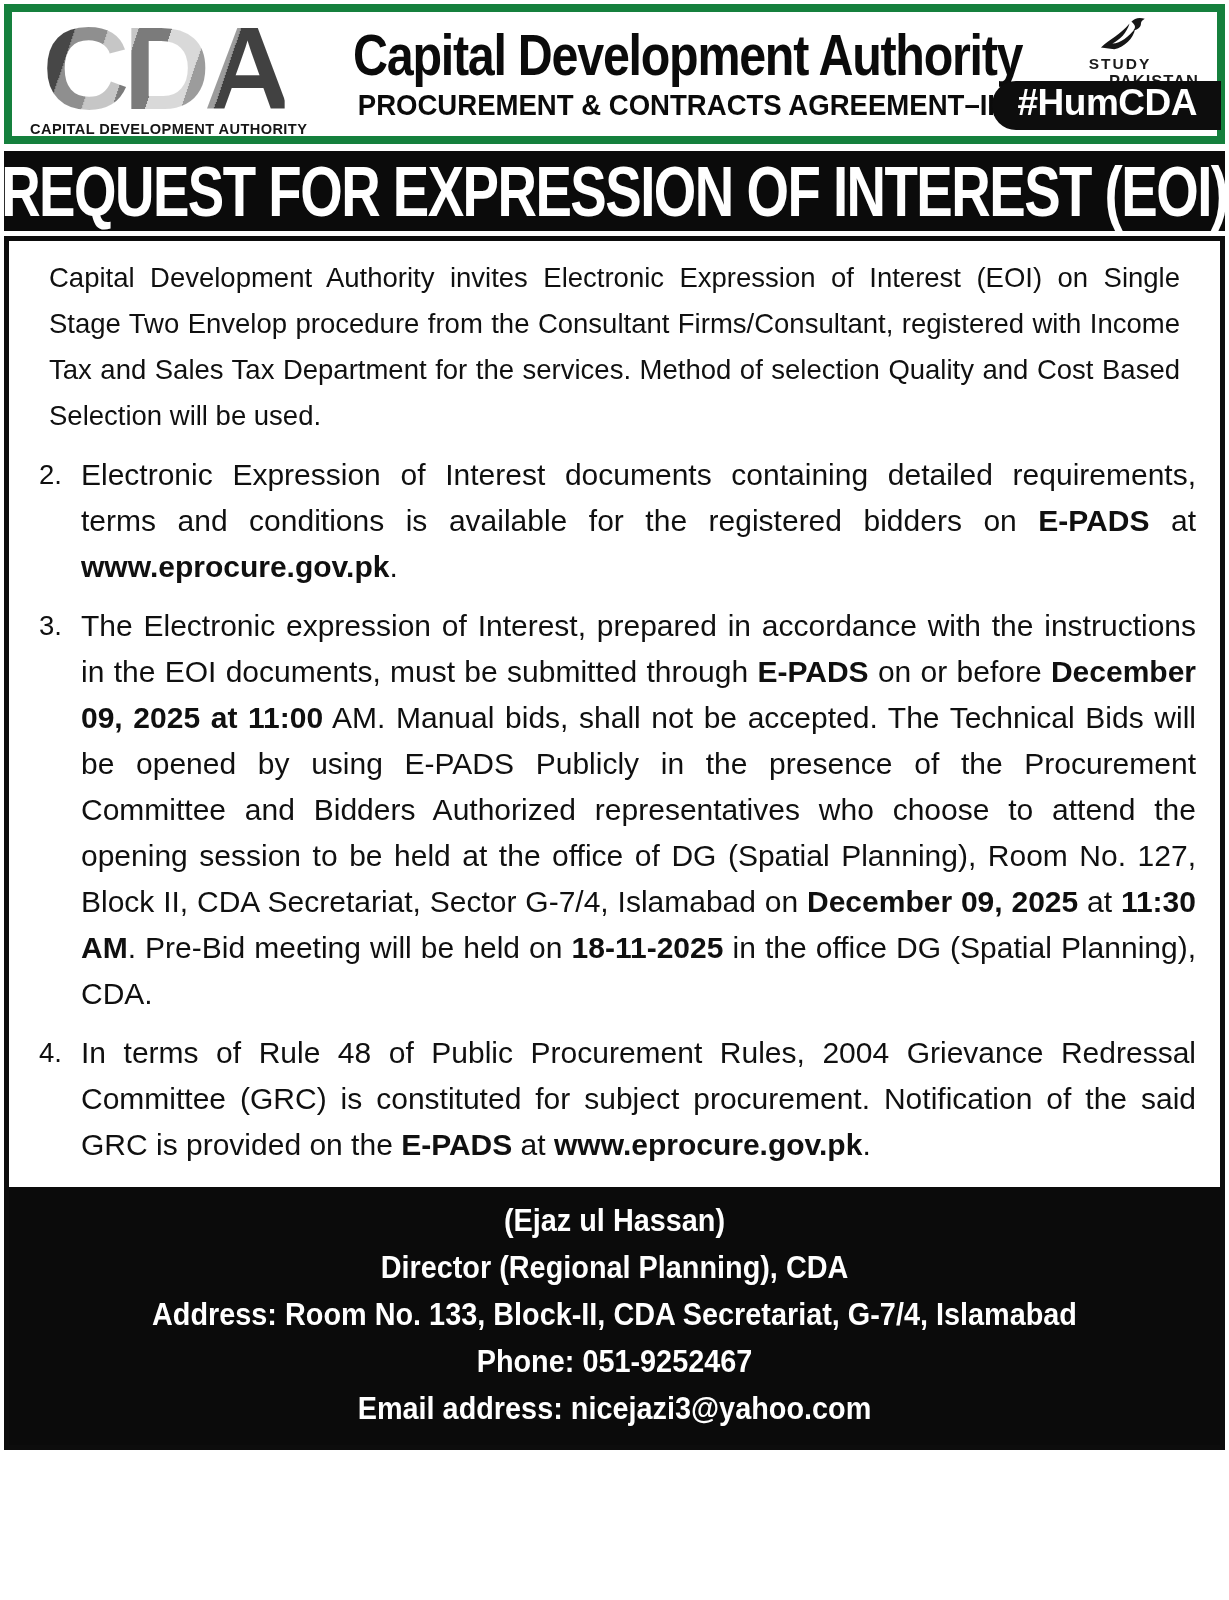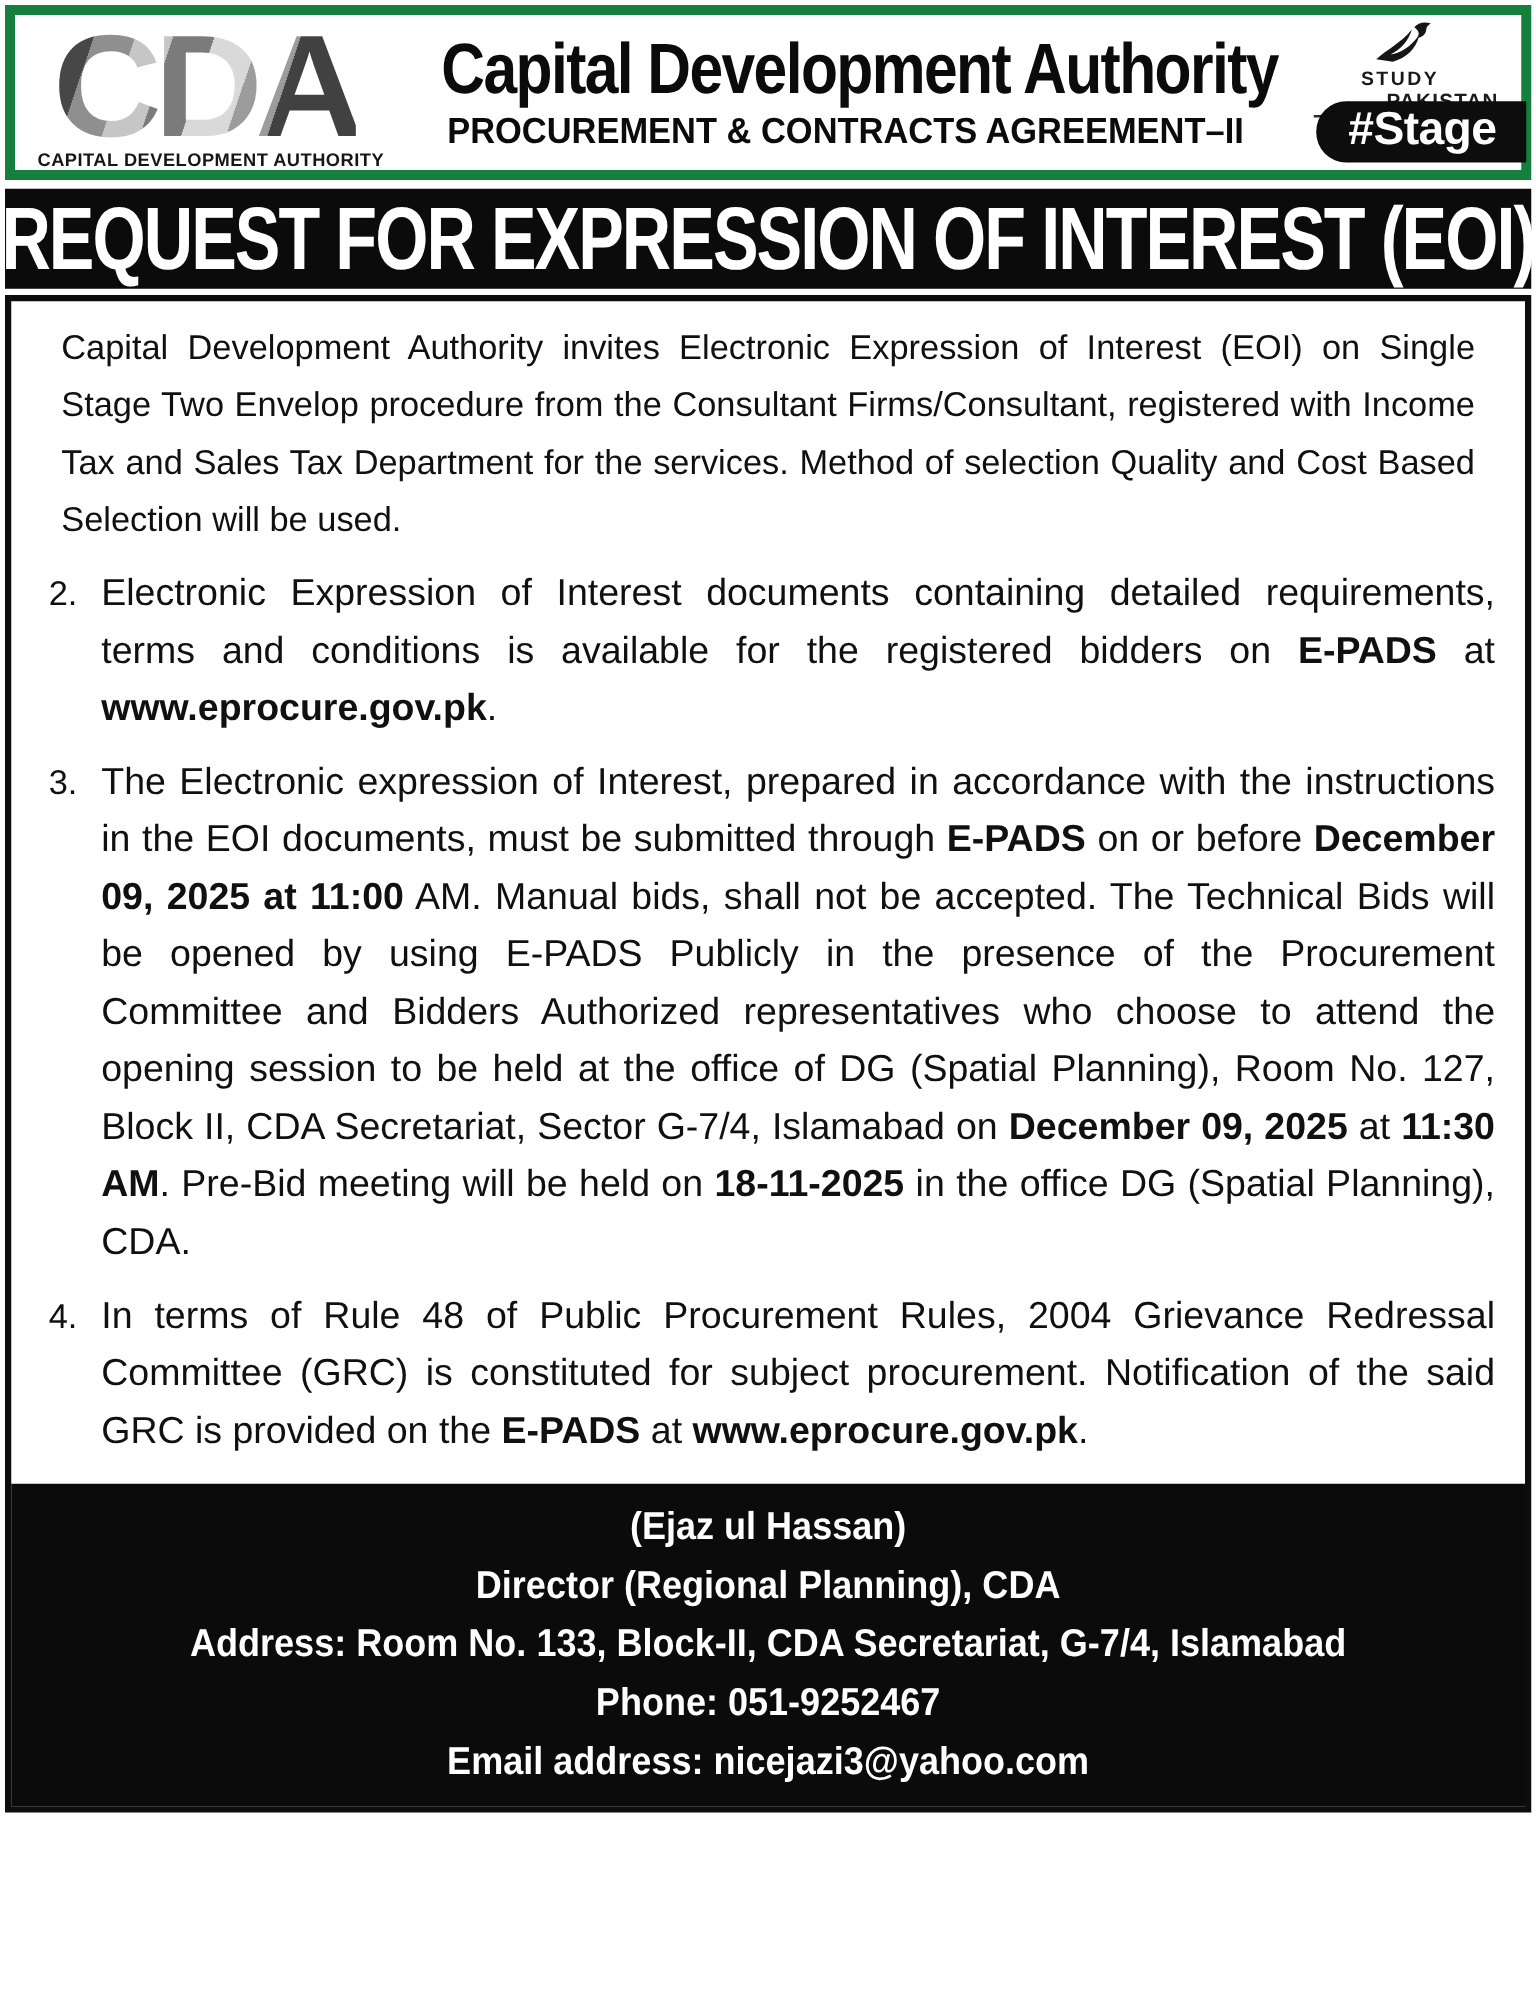--- a/index.html
+++ b/index.html
@@ -103,21 +103,21 @@
         <path d="M42 6 c3 -4 9 -5 14 -3 c-2 1 -4 3 -4 5 c0 4 -4 7 -8 7 c3 -3 2 -6 -2 -9 z" fill="#161616"></path>
       </svg>
       <div class="uraan-name">STUDY</div>
       <div class="uraan-country">PAKISTAN</div>
       <div class="uraan-rule"></div>
       <svg width="128" height="12" viewBox="0 0 128 12">
         <path d="M4 8 q6 -6 12 0 M24 6 q4 -4 9 1 M40 9 q8 -8 16 -2 M64 6 q5 -5 10 1 M82 9 q7 -7 14 -2 M104 7 q5 -4 10 0 M118 5 q3 -2 6 1" stroke="#3a3a3a" fill="none" stroke-width="1.6" stroke-linecap="round"></path>
       </svg>
     </div>
 
-    <div class="hashtag-badge">#Stage</div>
+    <div class="hashtag-badge">#HumCDA</div>
   </div>
 
   <div class="banner">
     <span class="banner-text">REQUEST FOR EXPRESSION OF INTEREST (EOI)</span>
   </div>
 
   <div class="main-box">
 
 
     <div class="bodytext">

